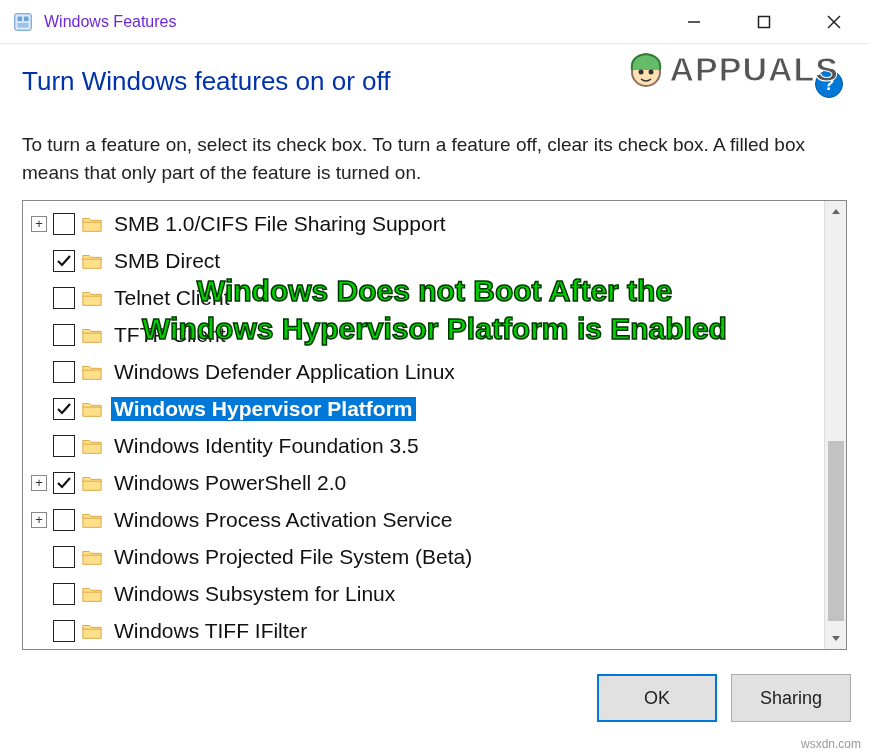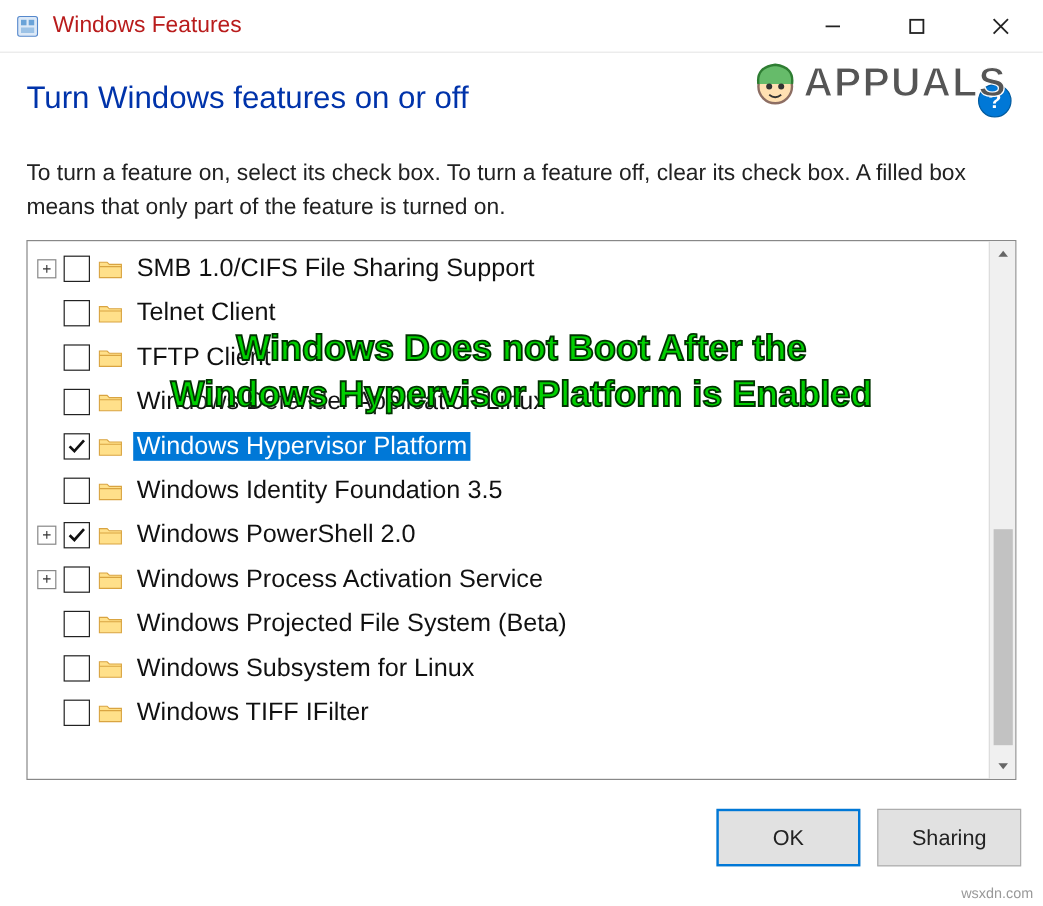--- a/index.html
+++ b/index.html
@@ -23,22 +23,22 @@
       padding-left: 12px;
     }
     .titlebar .icon {
       width: 22px;
       height: 22px;
       margin-right: 10px;
       display: inline-flex;
       align-items: center;
     }
     .titlebar .title {
-      font-size: 19px;
-      color: #b91c1c;
+      font-size: 16px;
+      color: #6d28d9;
       flex: 1;
     }
     .win-controls {
       display: flex;
       height: 100%;
     }
     .win-controls .btn {
       width: 70px;
       display: flex;
       align-items: center;
@@ -160,20 +160,21 @@
     }
     .item-label {
       font-size: 21px;
       color: #111;
       white-space: nowrap;
       padding: 0 3px;
     }
     .item-label.selected {
       background: #0078d7;
       color: #fff;
+      font-weight: bold;
     }
     .button-row {
       display: flex;
       justify-content: flex-end;
       gap: 14px;
       padding: 14px 18px;
     }
     .dlg-button {
       min-width: 120px;
       height: 48px;
@@ -273,20 +274,33 @@
           <div class="expander">+</div>
           <div class="checkbox"></div>
           <span class="folder-icon"><svg viewBox="0 0 24 20" width="22" height="20">
               <path d="M2 4 L9 4 L11 6 L22 6 L22 18 L2 18 Z" fill="#ffe08a" stroke="#d9a441"></path>
               <path d="M2 8 L22 8" stroke="#d9a441"></path>
             </svg></span>
           <span class="item-label">SMB 1.0/CIFS File Sharing Support</span>
         </div>
         <div class="tree-item">
           <div class="expander hidden">+</div>
+          <div class="checkbox">
+            <svg width="18" height="18" viewBox="0 0 18 18">
+              <path d="M3 9 L7 13 L15 4" stroke="#111" stroke-width="2.2" fill="none"></path>
+            </svg>
+          </div>
+          <span class="folder-icon"><svg viewBox="0 0 24 20" width="22" height="20">
+              <path d="M2 4 L9 4 L11 6 L22 6 L22 18 L2 18 Z" fill="#ffe08a" stroke="#d9a441"></path>
+              <path d="M2 8 L22 8" stroke="#d9a441"></path>
+            </svg></span>
+          <span class="item-label">SMB Direct</span>
+        </div>
+        <div class="tree-item">
+          <div class="expander hidden">+</div>
           <div class="checkbox"></div>
           <span class="folder-icon"><svg viewBox="0 0 24 20" width="22" height="20">
               <path d="M2 4 L9 4 L11 6 L22 6 L22 18 L2 18 Z" fill="#ffe08a" stroke="#d9a441"></path>
               <path d="M2 8 L22 8" stroke="#d9a441"></path>
             </svg></span>
           <span class="item-label">Telnet Client</span>
         </div>
         <div class="tree-item">
           <div class="expander hidden">+</div>
           <div class="checkbox"></div>

